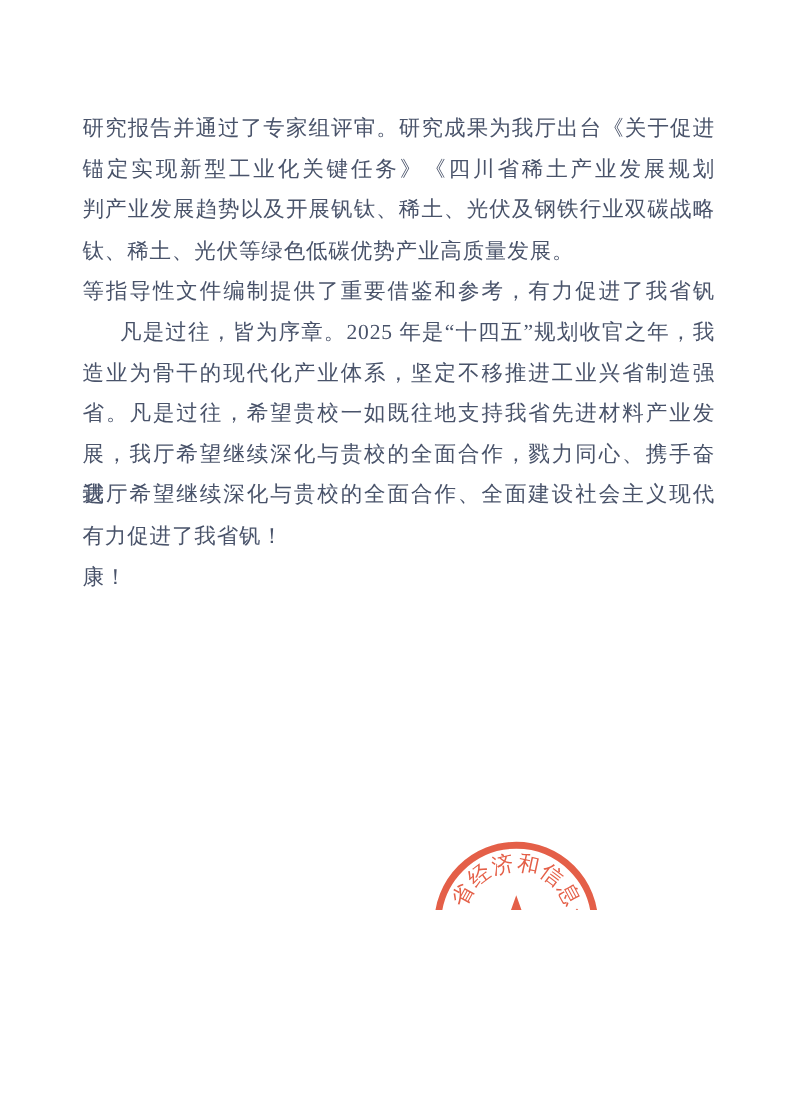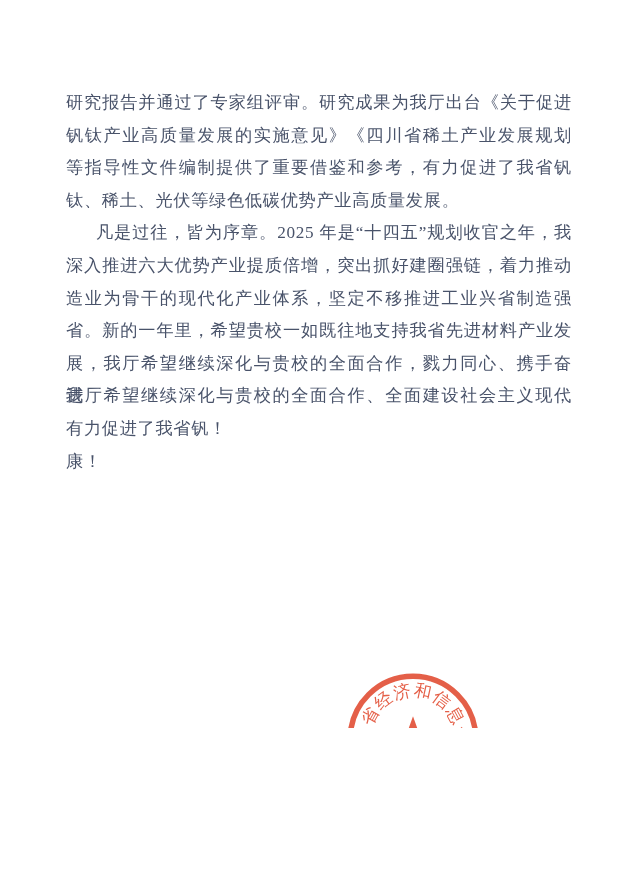--- a/index.html
+++ b/index.html
@@ -81,27 +81,27 @@
     color: #646d7e;
   }
 </style>
 </head>
 <body>
 
 <div class="page">
 
   <div class="body-text">
     <div class="line j">研究报告并通过了专家组评审。研究成果为我厅出台《关于促进</div>
-    <div class="line j">钒钛产业高质量发展的实施意见》《四川省稀土产业发展规划</div>
+    <div class="line j">锚定实现新型工业化关键任务》《四川省稀土产业发展规划</div>
+    <div class="line j">判产业发展趋势以及开展钒钛、稀土、光伏及钢铁行业双碳战略</div>
+    <div class="line end">钛、稀土、光伏等绿色低碳优势产业高质量发展。</div>
     <div class="line j">等指导性文件编制提供了重要借鉴和参考，有力促进了我省钒</div>
-    <div class="line end">钛、稀土、光伏等绿色低碳优势产业高质量发展。</div>
     <div class="line j ind">凡是过往，皆为序章。2025 年是“十四五”规划收官之年，我</div>
-    <div class="line j">深入推进六大优势产业提质倍增，突出抓好建圈强链，着力推动</div>
     <div class="line j">造业为骨干的现代化产业体系，坚定不移推进工业兴省制造强</div>
-    <div class="line j">省。新的一年里，希望贵校一如既往地支持我省先进材料产业发</div>
+    <div class="line j">省。凡是过往，希望贵校一如既往地支持我省先进材料产业发</div>
     <div class="line j">展，我厅希望继续深化与贵校的全面合作，戮力同心、携手奋进，</div>
     <div class="line j">我厅希望继续深化与贵校的全面合作、全面建设社会主义现代</div>
     <div class="line end">有力促进了我省钒！</div>
     <div class="line end">康！</div>
   </div>
 
   <div class="signature">四川省经济和信息化厅</div>
   <div class="sign-date">2025 年 1 月 8 日</div>
 
   <div class="seal">

